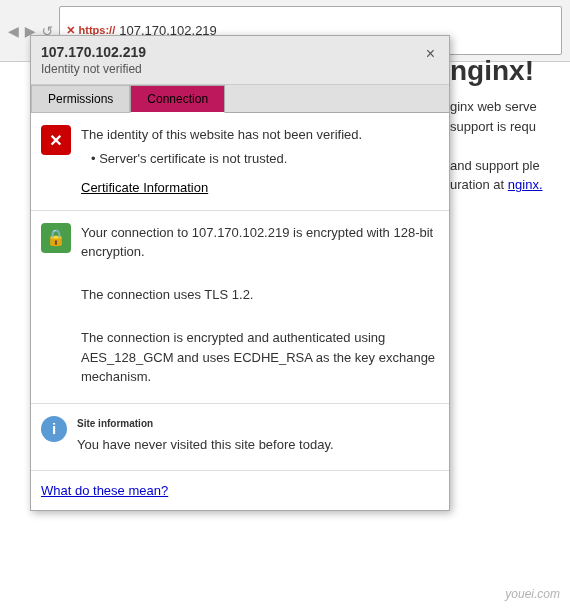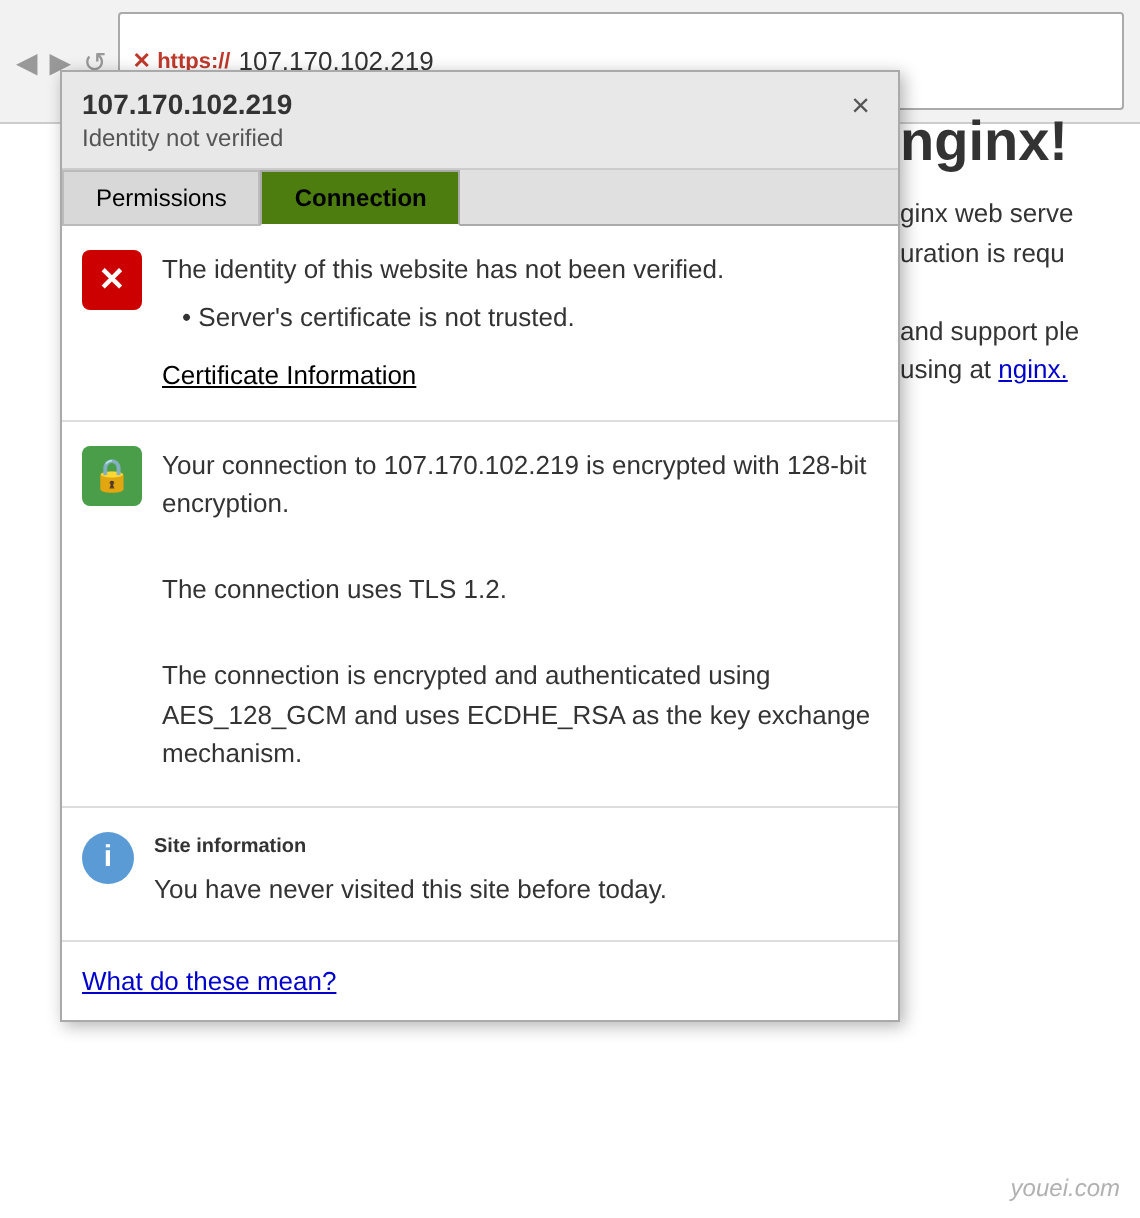--- a/index.html
+++ b/index.html
@@ -138,24 +138,24 @@
 
     .tab {
       padding: 6px 16px;
       font-size: 12px;
       cursor: pointer;
       border: 1px solid transparent;
       margin-bottom: -1px;
     }
 
     .tab.active {
-      background: #4d7c0f;
+      background: #be185d;
       border: 1px solid #aaa;
       border-bottom: 1px solid #fff;
-      font-weight: bold;
+      font-weight: normal;
     }
 
     .tab.inactive {
       background: #d8d8d8;
       border: 1px solid #bbb;
     }
 
     
     .popup-content {
       background: #fff;
@@ -265,24 +265,24 @@
   <div class="address-bar">
     <span class="https-lock">✕ https://</span>
     <span class="address-text">107.170.102.219</span>
   </div>
 </div>
 
 <div class="nginx-bg">
   <div class="nginx-title">nginx!</div>
   <div class="nginx-text">
     <span>ginx web serve</span><br>
-    <span>uration is requ</span><br>
+    <span>support is requ</span><br>
     <br>
     <span>and support ple</span><br>
-    <span>using at</span>
+    <span>uration at</span>
     <a class="nginx-link">nginx.</a>
   </div>
 </div>
 
 <div class="popup">
 
   <div class="popup-header">
     <div class="popup-header-info">
       <span class="popup-hostname">107.170.102.219</span>
       <span class="popup-subtitle">Identity not verified</span>

